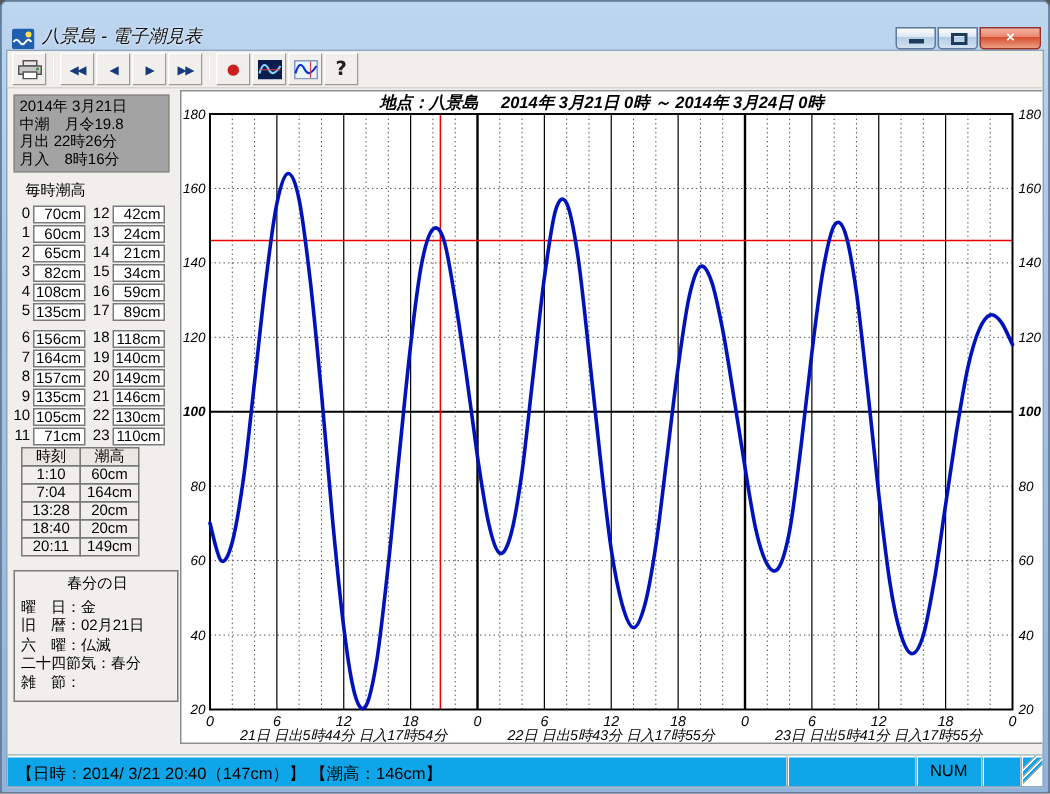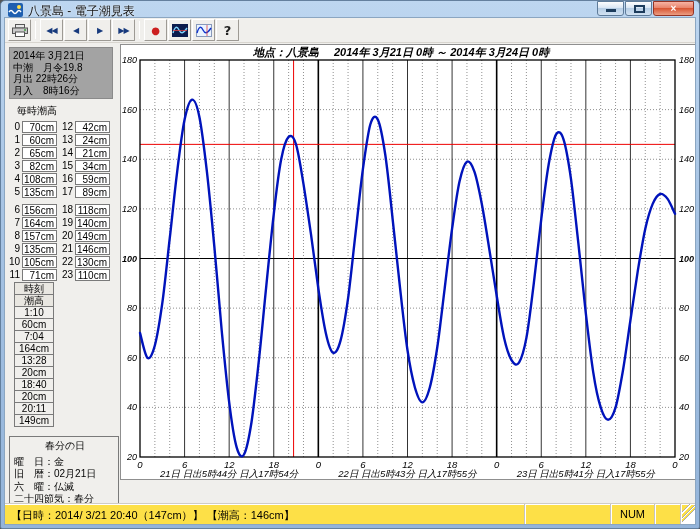--- a/index.html
+++ b/index.html
@@ -2,21 +2,21 @@
 <html><head>
 <meta charset="utf-8">
 <style>
   *{margin:0;padding:0;box-sizing:border-box;}
   html,body{width:700px;height:529px;}
   body{font-family:"Liberation Sans","DejaVu Sans",sans-serif;background:#555;}
   .window{width:700px;height:529px;display:flex;flex-direction:column;
     background:linear-gradient(180deg,#bdd6f0 0%,#a7c4e4 40%,#93b4da 100%);
     border:1px solid #64809e;border-radius:5px 5px 2px 2px;padding:0 3px 3px;}
   
-  .titlebar{height:16px;display:flex;align-items:flex-start;padding:2px 2px 0 4px;}
+  .titlebar{height:32px;display:flex;align-items:flex-end;padding:2px 2px 0 4px;font-style:italic;}
   .title-text{font-size:12px;color:#111;margin-left:5px;flex:1;text-shadow:0 0 2px #fff;}
   .win-buttons{display:flex;gap:1px;margin-top:-2px;}
   .winbtn{width:27px;height:15px;border:1px solid #5e7b99;border-radius:0 0 3px 3px;cursor:pointer;
     background:linear-gradient(#fdfdfd,#d9e6f4 45%,#b4cce4 46%,#d2e2f2);position:relative;}
   .winbtn.close{width:41px;border-color:#953425;color:#fff;
     background:linear-gradient(#f7b3a4,#e8836a 45%,#d6512f 46%,#eb9d82);
     font-size:10px;font-weight:bold;text-align:center;line-height:13px;}
   .glyph-min{position:absolute;left:8px;bottom:3px;width:10px;height:3px;background:#1d3c5c;}
   .glyph-max{position:absolute;left:8px;top:3px;width:11px;height:8px;border:2px solid #1d3c5c;}
   
@@ -35,29 +35,29 @@
   .main{flex:1;display:flex;overflow:hidden;}
   .sidebar{width:117px;font-size:10px;color:#000;padding:2px 0 0 2px;}
   .date-box{width:104px;margin:2px 0 0 2px;border:1px solid #8a8a8a;padding:2px 3px;line-height:11.5px;background:#a3a3a3;}
   .section-label{margin:5px 0 2px 10px;}
   .hrow{display:flex;align-items:center;height:13px;margin-left:2px;}
   .hgap{margin-top:5px;}
   .hl{width:13px;text-align:right;padding-right:2px;}
   .hl2{width:18px;text-align:right;padding-right:2px;}
   .hc{width:35px;height:12px;line-height:10px;border:1px solid #7a7a7a;background:#fff;text-align:right;padding:1px 2px 0 0;}
   .extable{margin:2px 0 0 8px;display:inline-block;}
-  .exrow{display:flex;flex-direction:column;}
+  .exrow{display:flex;}
   .exc{width:40px;height:13px;line-height:12px;border:1px solid #7a7a7a;margin-left:-1px;margin-top:-1px;text-align:center;}
   .exc.hdr{background:#e9e7e1;}
   .holiday{width:110px;margin:9px 0 0 2px;border:1px solid #7a7a7a;padding:3px 2px 5px 4px;line-height:12.5px;}
   .holiday-title{text-align:center;margin-bottom:3px;}
   .chartwrap{flex:1;padding:1px 2px 2px 1px;font-style:italic;}
   .chartbox{width:577px;height:436px;background:#fff;border:1px solid #8f8f8f;}
   
-  .statusbar{height:21px;display:flex;align-items:stretch;background:#fde047;border-top:1px solid #cfccc6;box-shadow:inset 0 1px 0 #fff;font-size:11px;}
+  .statusbar{height:21px;display:flex;align-items:stretch;background:#0ea5e9;border-top:1px solid #cfccc6;box-shadow:inset 0 1px 0 #fff;font-size:11px;}
   .sb-left{flex:1;padding:4px 0 0 6px;white-space:nowrap;overflow:hidden;}
   .sb-pane{border-left:1px solid #c6c3bd;box-shadow:inset 1px 0 0 #fff;padding-top:4px;text-align:center;}
   .sb-p1{width:86px;} .sb-p2{width:44px;} .sb-p3{width:26px;}
   .grip{width:15px;background:
      linear-gradient(135deg,transparent 0 6px,#aaa 6px 7px,#fff 7px 8px,transparent 8px 10px,#aaa 10px 11px,#fff 11px 12px,transparent 12px 13px,#aaa 13px 14px,#fff 14px 15px);}
 </style>
 </head>
 <body>
 
 <div class="window">

